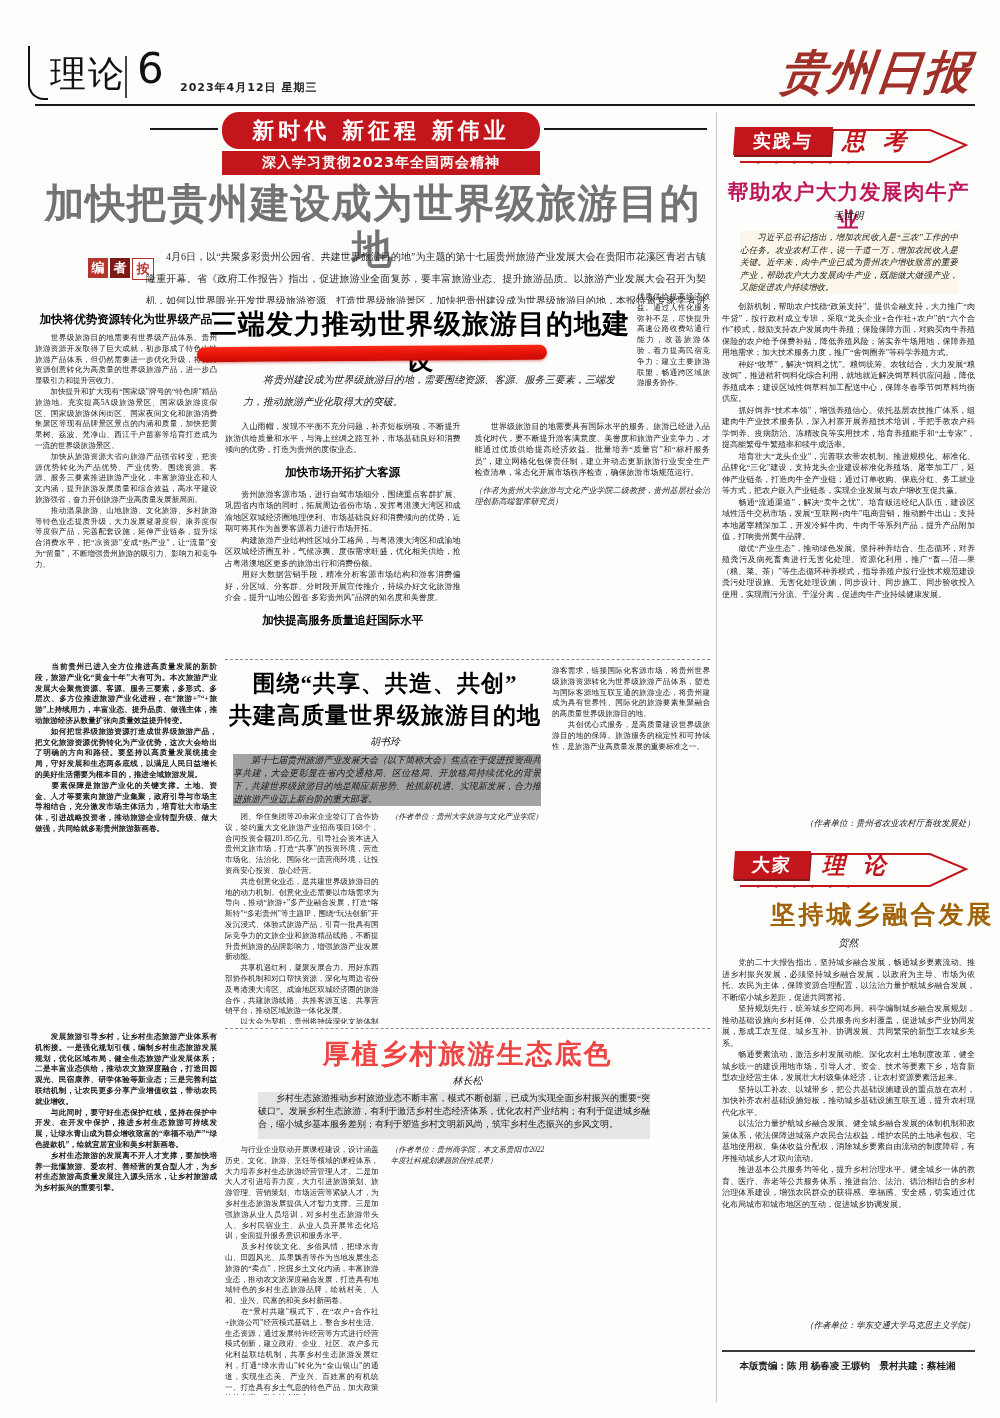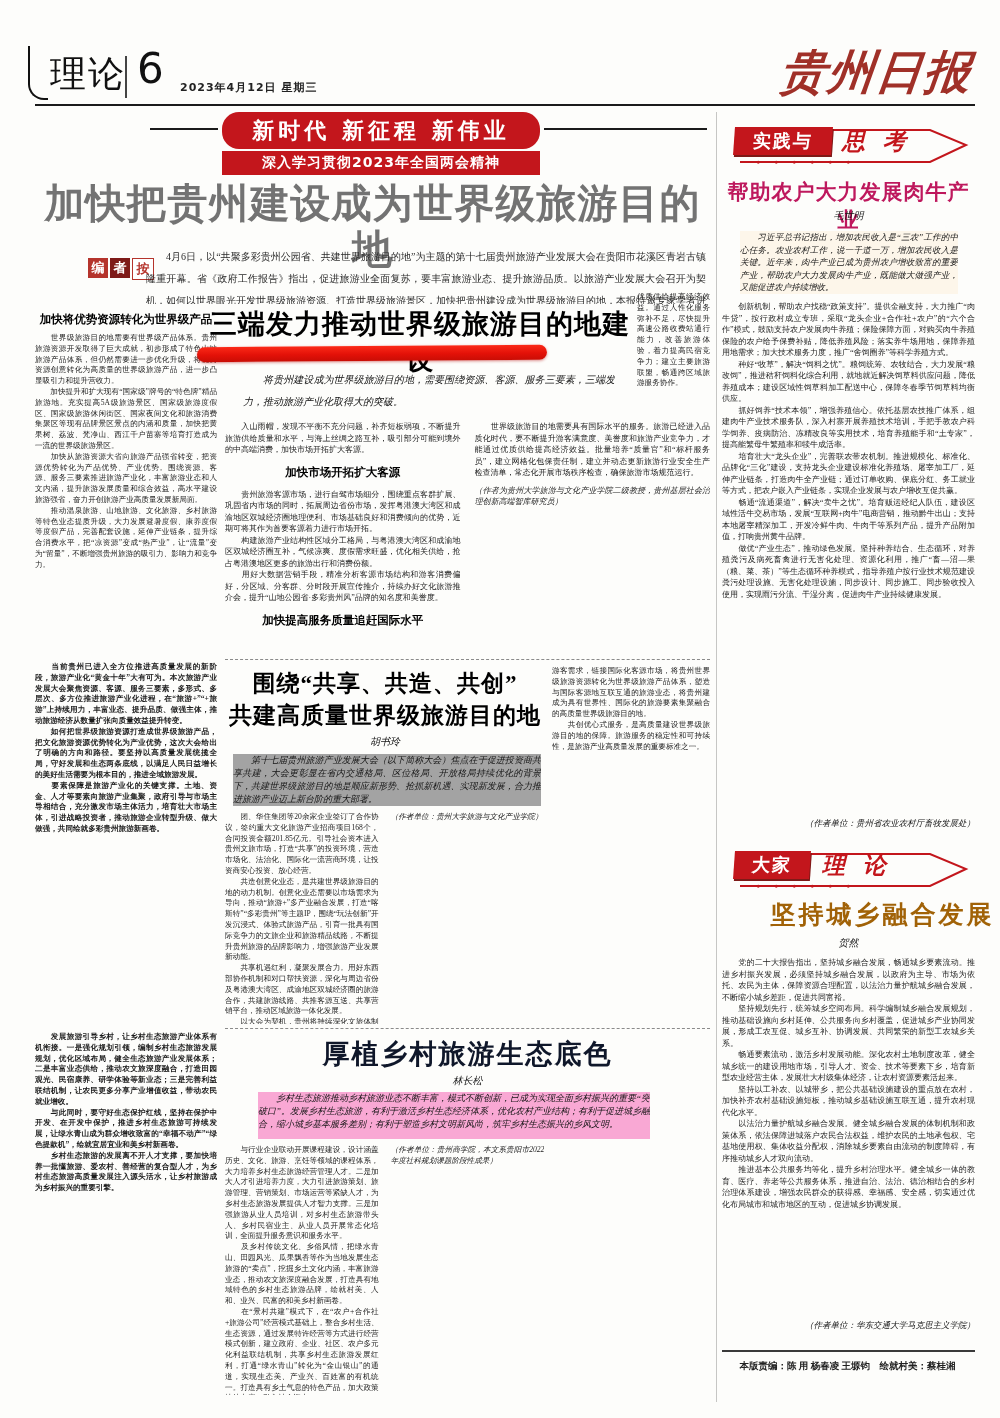--- a/index.html
+++ b/index.html
@@ -60,24 +60,24 @@
   
   .a2-t1{left:225px;top:668px;width:320px;text-align:center;font-size:23px;font-weight:bold;letter-spacing:1px;color:#000;}
   .a2-t2{left:225px;top:700px;width:320px;text-align:center;font-size:23px;font-weight:bold;letter-spacing:1px;color:#000;}
   .a2-author{left:225px;top:735px;width:320px;text-align:center;font-size:10px;font-style:italic;}
   .a2-abstract{left:233px;top:754px;width:308px;height:52px;font-size:9px;line-height:13px;font-style:italic;
                text-align:justify;white-space:pre-line;overflow:hidden;background:#a3a3a3;}
   .a2-side{left:552px;top:666px;width:158px;height:140px;}
   .a2-body{left:225px;top:812px;width:485px;height:212px;overflow:hidden;}
   .dash2{left:225px;top:1028px;width:485px;}
   
-  .a3-title{left:225px;top:1036px;width:485px;text-align:center;font-size:27px;font-weight:bold;letter-spacing:2px;color:#0f172a;}
+  .a3-title{left:225px;top:1036px;width:485px;text-align:center;font-size:27px;font-weight:bold;letter-spacing:2px;color:#ef4444;}
   .a3-author{left:225px;top:1074px;width:485px;text-align:center;font-size:10px;font-style:italic;}
-  .a3-abstract{left:258px;top:1092px;width:392px;height:47px;font-size:9px;line-height:13px;font-style:italic;
-               text-align:justify;white-space:pre-line;overflow:hidden;background:#f9a8d4;}
+  .a3-abstract{left:258px;top:1092px;width:392px;height:47px;font-size:9px;line-height:13px;
+               text-align:justify;white-space:pre-line;overflow:hidden;background:#e5e5e5;}
   .a3-body{left:225px;top:1145px;width:485px;height:250px;overflow:hidden;}
   
   .vline{left:716px;top:112px;width:1px;height:1290px;background:#c6c6c4;}
   .badge{width:250px;height:46px;}
   .badge svg{position:absolute;left:0;top:0;}
   .badge-red{position:absolute;left:8px;top:3px;width:98px;height:28px;background:#c3161c;color:#fff;
              font-family:"DejaVu Sans",sans-serif;font-weight:bold;font-size:18px;display:flex;align-items:center;
              justify-content:center;letter-spacing:2px;transform:skewX(-4deg);box-shadow:1px 2px 0 #7e1a18;}
   .badge-script{position:absolute;left:116px;top:2px;color:#c3161c;font-weight:bold;font-style:italic;
                 font-size:23px;letter-spacing:6px;}
@@ -143,21 +143,21 @@
   <div class="abs rail3 tiny2">　　发展旅游引导乡村，让乡村生态旅游产业体系有机衔接。一是强化规划引领，编制乡村生态旅游发展规划，优化区域布局，健全生态旅游产业发展体系；二是丰富业态供给，推动农文旅深度融合，打造田园观光、民宿康养、研学体验等新业态；三是完善利益联结机制，让农民更多分享产业增值收益，带动农民就业增收。
 　　与此同时，要守好生态保护红线，坚持在保护中开发、在开发中保护，推进乡村生态旅游可持续发展，让绿水青山成为群众增收致富的“幸福不动产”“绿色提款机”，绘就宜居宜业和美乡村新画卷。
 　　乡村生态旅游的发展离不开人才支撑，要加快培养一批懂旅游、爱农村、善经营的复合型人才，为乡村生态旅游高质量发展注入源头活水，让乡村旅游成为乡村振兴的重要引擎。</div>
 
   <div class="abs a1-title">三端发力推动世界级旅游目的地建设</div>
   <div class="abs a1-author">金颖若</div>
   <div class="abs streak"></div>
   <div class="abs a1-abstract">　　将贵州建设成为世界级旅游目的地，需要围绕资源、客源、服务三要素，三端发力，推动旅游产业化取得大的突破。</div>
   <div class="abs a1-sliver tiny2">优质供给提高经济效益。通过人性化服务弥补不足，尽快提升高速公路收费站通行能力，改善旅游体验，着力提高民宿竞争力；建立主要旅游联盟，畅通跨区域旅游服务协作。</div>
   <div class="abs a1-body cols2">
-    <div class="tiny">　　入山雨帽，发现不平衡不充分问题，补齐短板弱项，不断提升旅游供给质量和水平，与海上丝绸之路互补，吸引部分可能到境外的中高端消费，加快市场开拓扩大客源。</div>
+    <div class="tiny">　　入山雨帽，发现不平衡不充分问题，补齐短板弱项，不断提升旅游供给质量和水平，与海上丝绸之路互补，市场基础良好和消费倾向的优势，打造为贵州的度假业态。</div>
     <div class="inline-subhead">加快市场开拓扩大客源</div>
     <div class="tiny">　　贵州旅游客源市场，进行自驾市场细分，围绕重点客群扩展、巩固省内市场的同时，拓展周边省份市场，发挥粤港澳大湾区和成渝地区双城经济圈地理便利、市场基础良好和消费倾向的优势，近期可将其作为首要客源着力进行市场开拓。
 　　构建旅游产业结构性区域分工格局，与粤港澳大湾区和成渝地区双城经济圈互补，气候凉爽、度假需求旺盛，优化相关供给，抢占粤港澳地区更多的旅游出行和消费份额。
 　　用好大数据营销手段，精准分析客源市场结构和游客消费偏好，分区域、分客群、分时段开展宣传推介，持续办好文化旅游推介会，提升“山地公园省·多彩贵州风”品牌的知名度和美誉度。</div>
     <div class="inline-subhead">加快提高服务质量追赶国际水平</div>
     <div class="tiny">　　世界级旅游目的地需要具有国际水平的服务。旅游已经进入品质化时代，要不断提升游客满意度、美誉度和旅游产业竞争力，才能通过优质供给提高经济效益。批量培养“质量官”和“标杆服务员”，建立网格化包保责任制，建立并动态更新旅游行业安全生产检查清单，常态化开展市场秩序检查，确保旅游市场规范运行。</div>
     <div class="tiny attr-line">（作者为贵州大学旅游与文化产业学院二级教授，贵州基层社会治理创新高端智库研究员）</div>
   </div>
   <div class="abs dash1 dashed"></div>
 
@@ -221,15 +221,15 @@
   <div class="abs rc-author2">贺然</div>
   <div class="abs rc-body2 tiny">　　党的二十大报告指出，坚持城乡融合发展，畅通城乡要素流动。推进乡村振兴发展，必须坚持城乡融合发展，以政府为主导、市场为依托、农民为主体，保障资源合理配置，以法治力量护航城乡融合发展，不断缩小城乡差距，促进共同富裕。
 　　坚持规划先行，统筹城乡空间布局。科学编制城乡融合发展规划，推动基础设施向乡村延伸、公共服务向乡村覆盖，促进城乡产业协同发展，形成工农互促、城乡互补、协调发展、共同繁荣的新型工农城乡关系。
 　　畅通要素流动，激活乡村发展动能。深化农村土地制度改革，健全城乡统一的建设用地市场，引导人才、资金、技术等要素下乡，培育新型农业经营主体，发展壮大村级集体经济，让农村资源要素活起来。
 　　坚持以工补农、以城带乡，把公共基础设施建设的重点放在农村，加快补齐农村基础设施短板，推动城乡基础设施互联互通，提升农村现代化水平。
 　　以法治力量护航城乡融合发展。健全城乡融合发展的体制机制和政策体系，依法保障进城落户农民合法权益，维护农民的土地承包权、宅基地使用权、集体收益分配权，消除城乡要素自由流动的制度障碍，有序推动城乡人才双向流动。
 　　推进基本公共服务均等化，提升乡村治理水平。健全城乡一体的教育、医疗、养老等公共服务体系，推进自治、法治、德治相结合的乡村治理体系建设，增强农民群众的获得感、幸福感、安全感，切实通过优化布局城市和城市地区的互动，促进城乡协调发展。</div>
   <div class="abs rc-attr2">（作者单位：华东交通大学马克思主义学院）</div>
 
   <div class="abs rc-rule"></div>
-  <div class="abs credits">本版责编：陈 用 杨春凌 王塬钧　绘就村美：蔡桂湘</div>
+  <div class="abs credits">本版责编：陈 用 杨春凌 王塬钧　景村共建：蔡桂湘</div>
 
 </div>
 
 </body></html>

